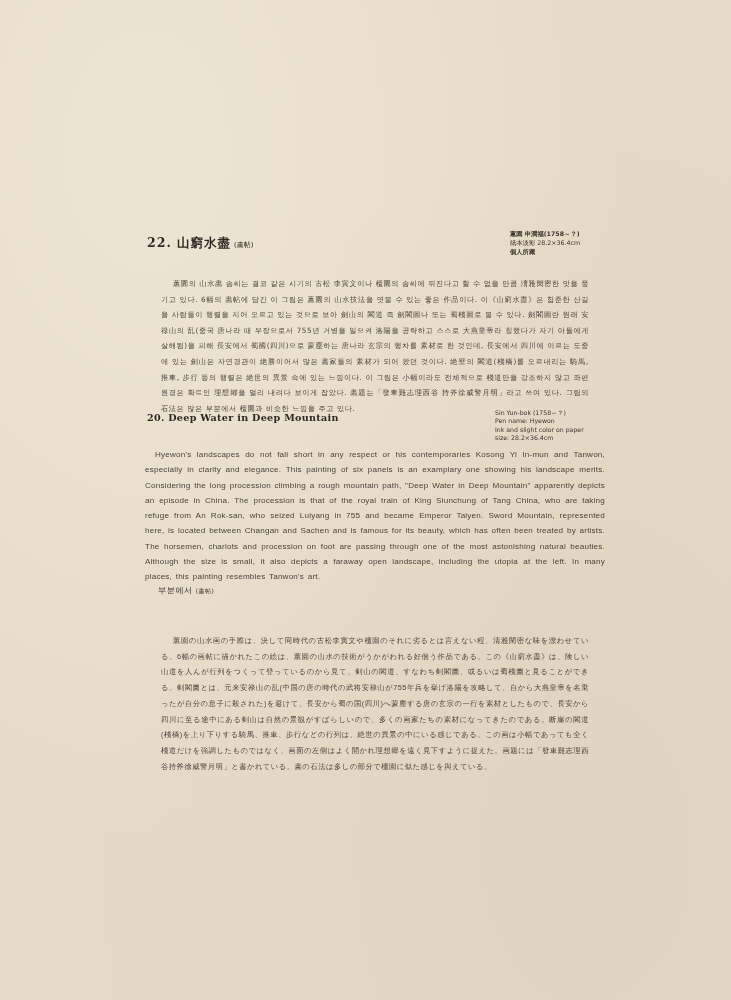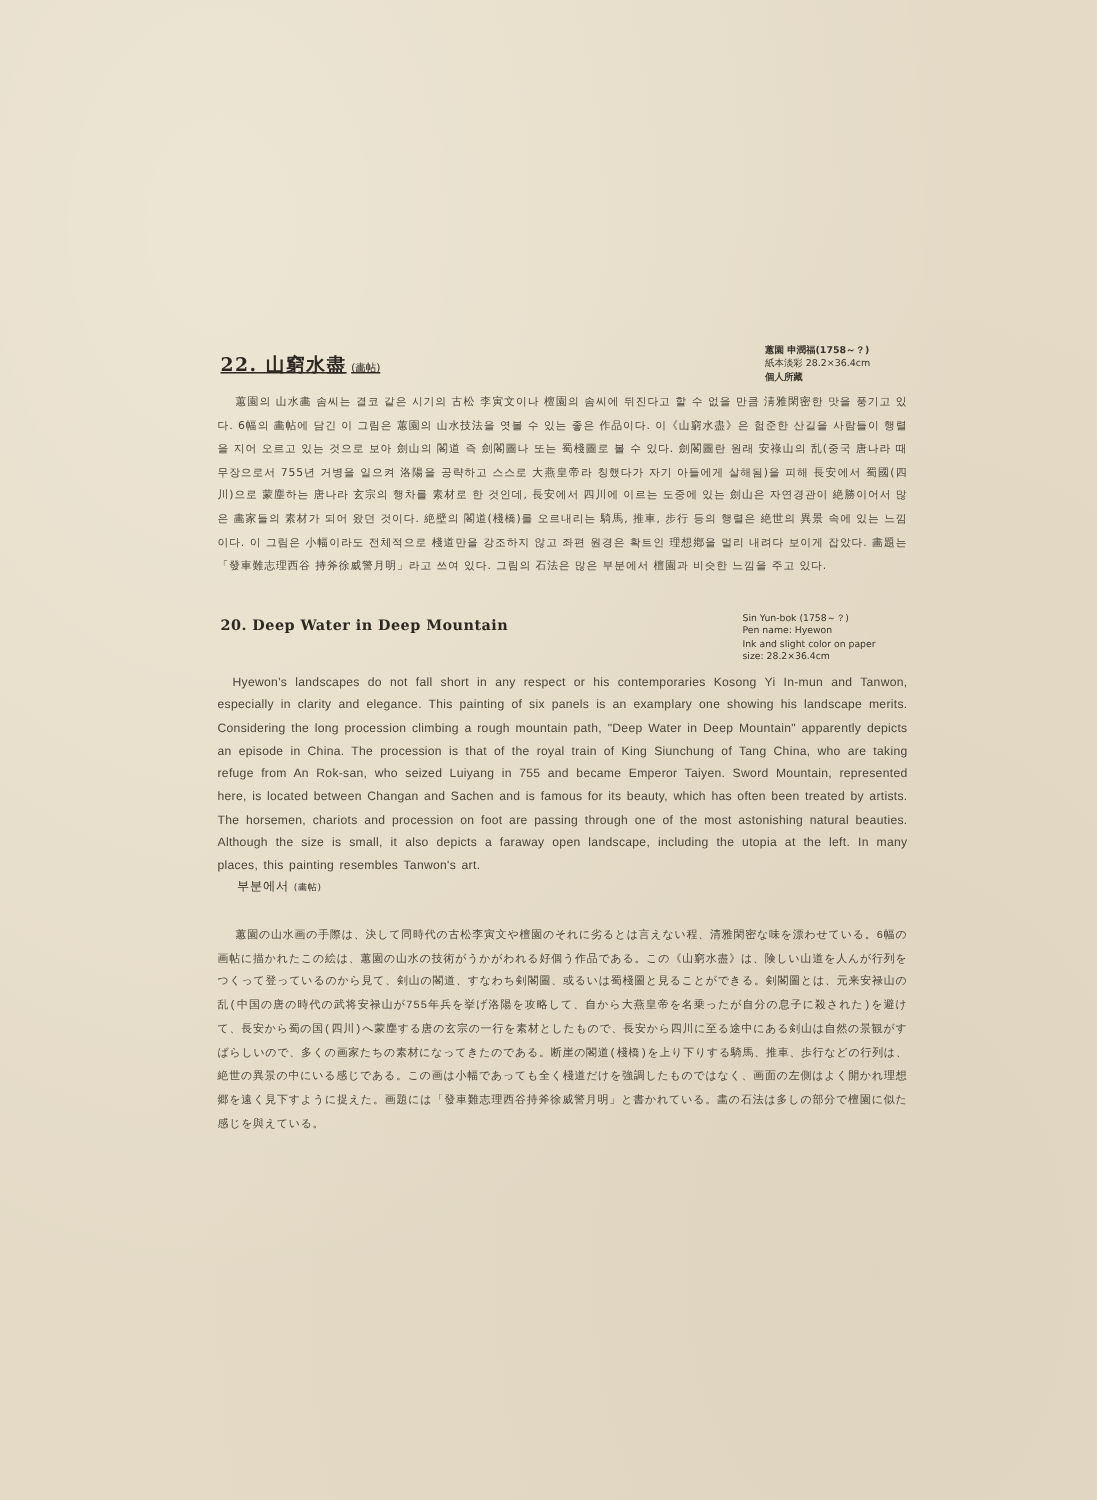--- a/index.html
+++ b/index.html
@@ -33,21 +33,20 @@
       height: 34px;
     }
     .title-ko {
       position: absolute;
       left: 2px; top: 9px;
       font-family: "DejaVu Serif", serif;
       font-weight: bold;
       font-size: 12.5px;
       letter-spacing: 1px;
       color: #2d2822;
-      text-decoration: underline;
     }
     .title-ko .sub {
       font-size: 7px;
       font-weight: normal;
       margin-left: 3px;
       letter-spacing: 0;
     }
     .meta {
       position: absolute;
       left: 365px; top: 3px;
@@ -57,21 +56,21 @@
       color: #3a342c;
       white-space: nowrap;
     }
     .body-ko {
       font-family: "DejaVu Sans", sans-serif;
       font-size: 7.2px;
       line-height: 15.6px;
       text-align: justify;
       color: #4a443b;
       text-indent: 12px;
-      margin: 0;
+      margin: 16px;
       letter-spacing: 0.6px;
     }
     .title-en {
       position: absolute;
       left: 2px; top: 5px;
       font-family: "DejaVu Serif", serif;
       font-weight: bold;
       font-size: 9.6px;
       color: #2d2822;
       letter-spacing: 0.3px;
@@ -101,27 +100,27 @@
       font-size: 8.2px;
       color: #3a342c;
       margin-left: 13px;
       letter-spacing: 0.5px;
     }
     .title-ja .sub {
       font-size: 6px;
       margin-left: 3px;
     }
     .body-ja {
-      font-family: Liberation Mono, monospace;
+      font-family: Liberation Sans, sans-serif;
       font-size: 7.3px;
       line-height: 15.7px;
       text-align: justify;
       color: #4a443b;
       text-indent: 12px;
-      margin: 0;
+      margin: 16px;
       letter-spacing: 0.5px;
     }
   </style>
 </head>
 <body>
 
 <div class="page">
 
   <div class="section" style="top:226px;">
     <div class="head-row">

